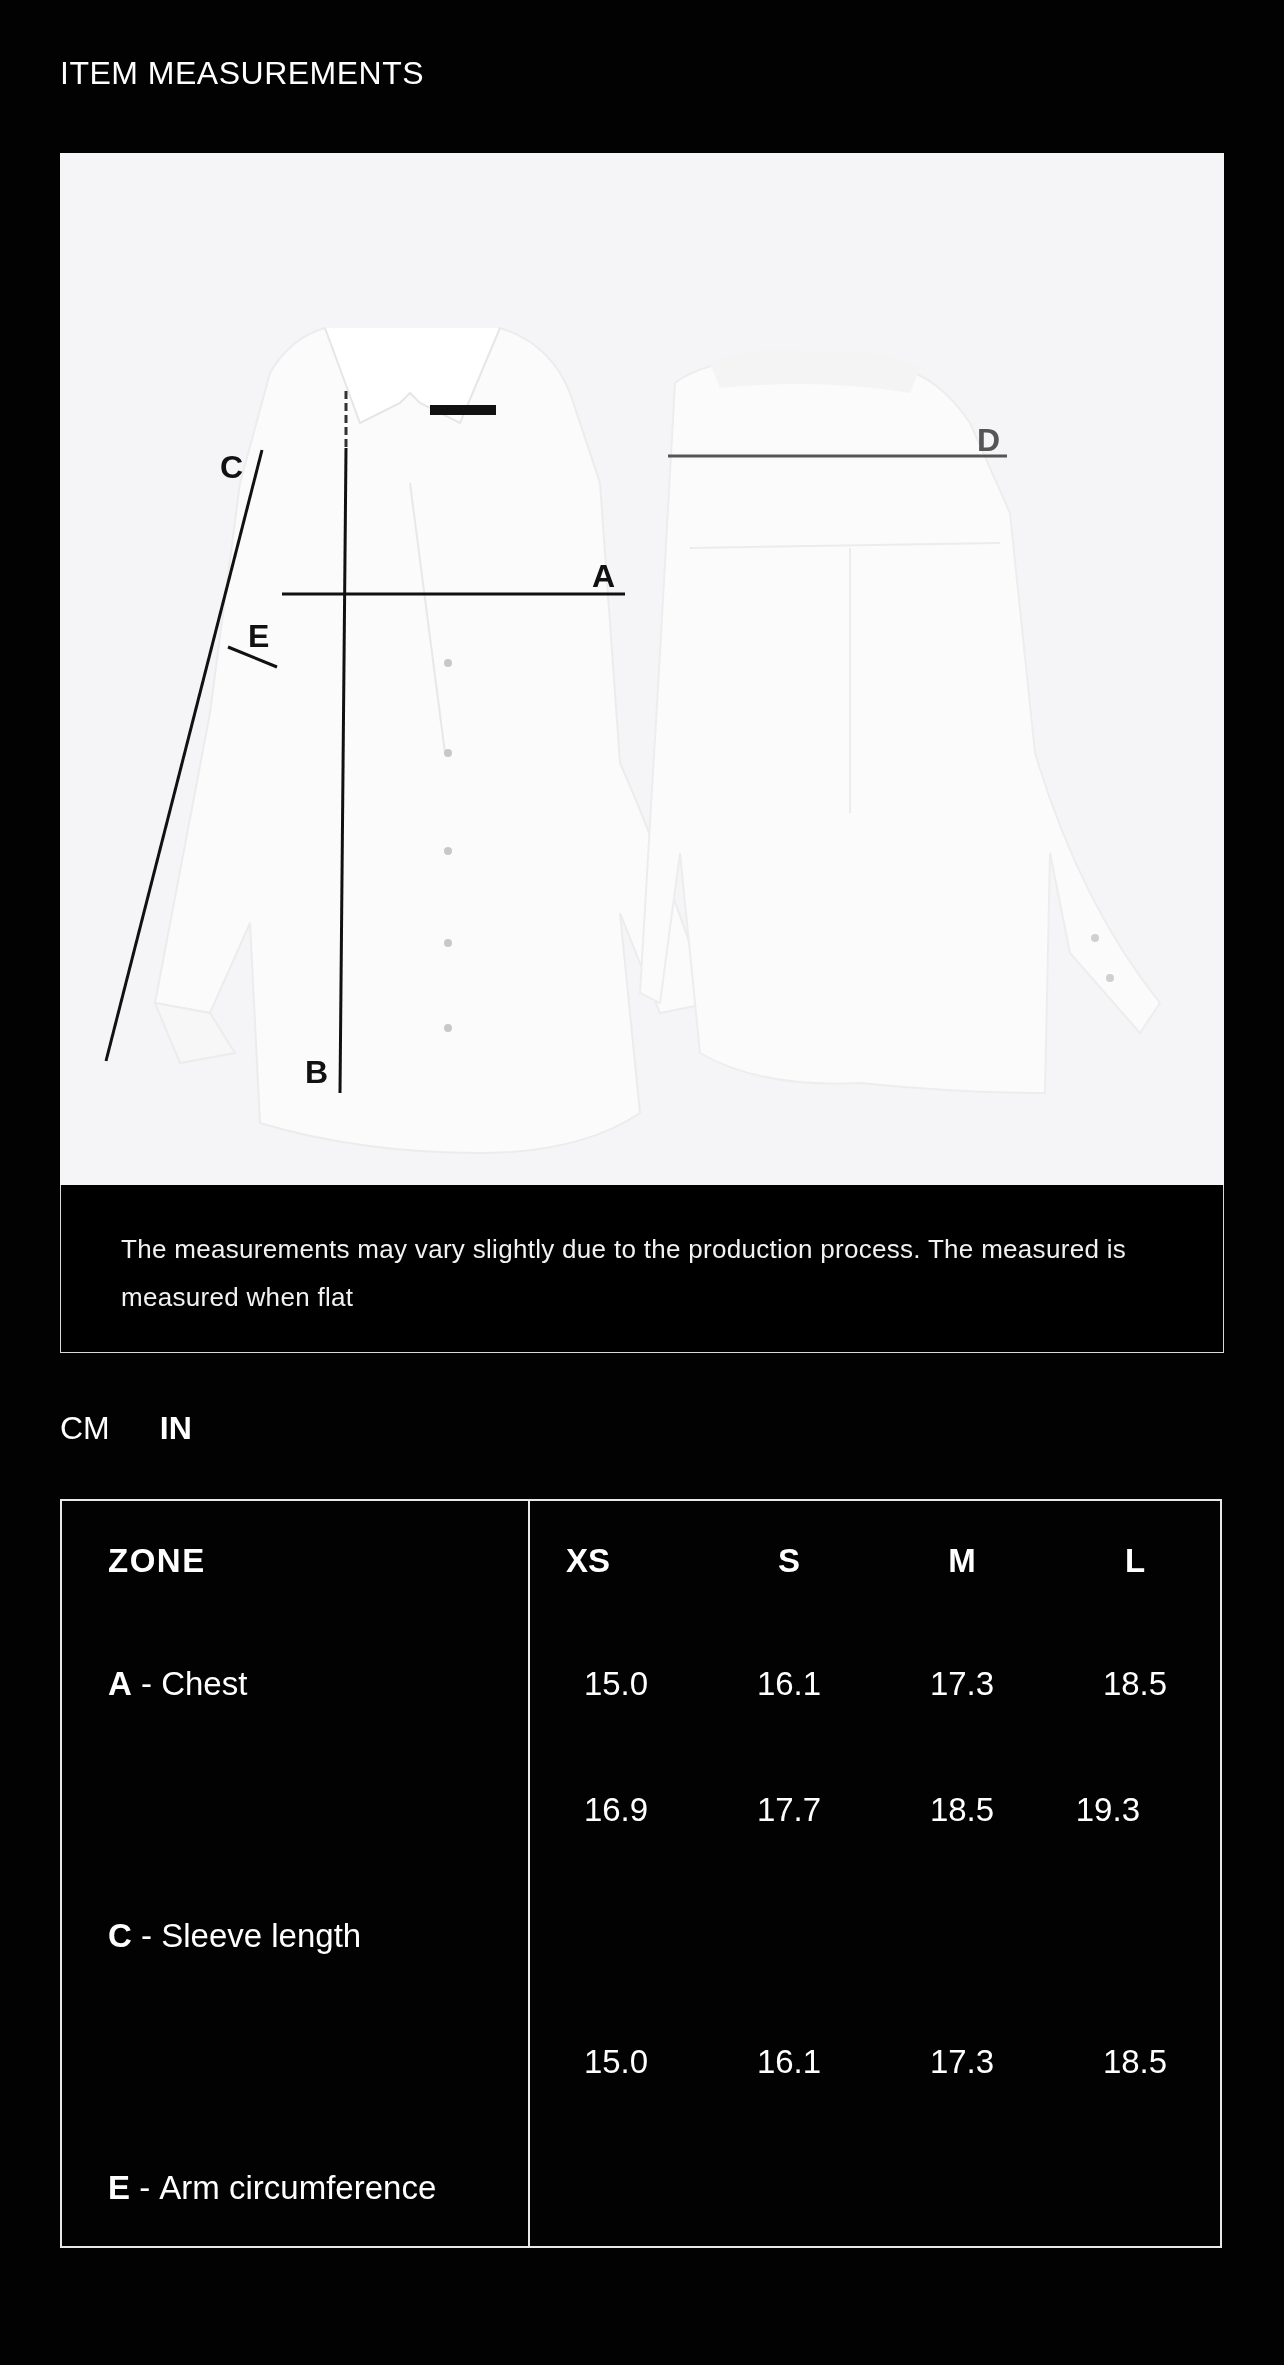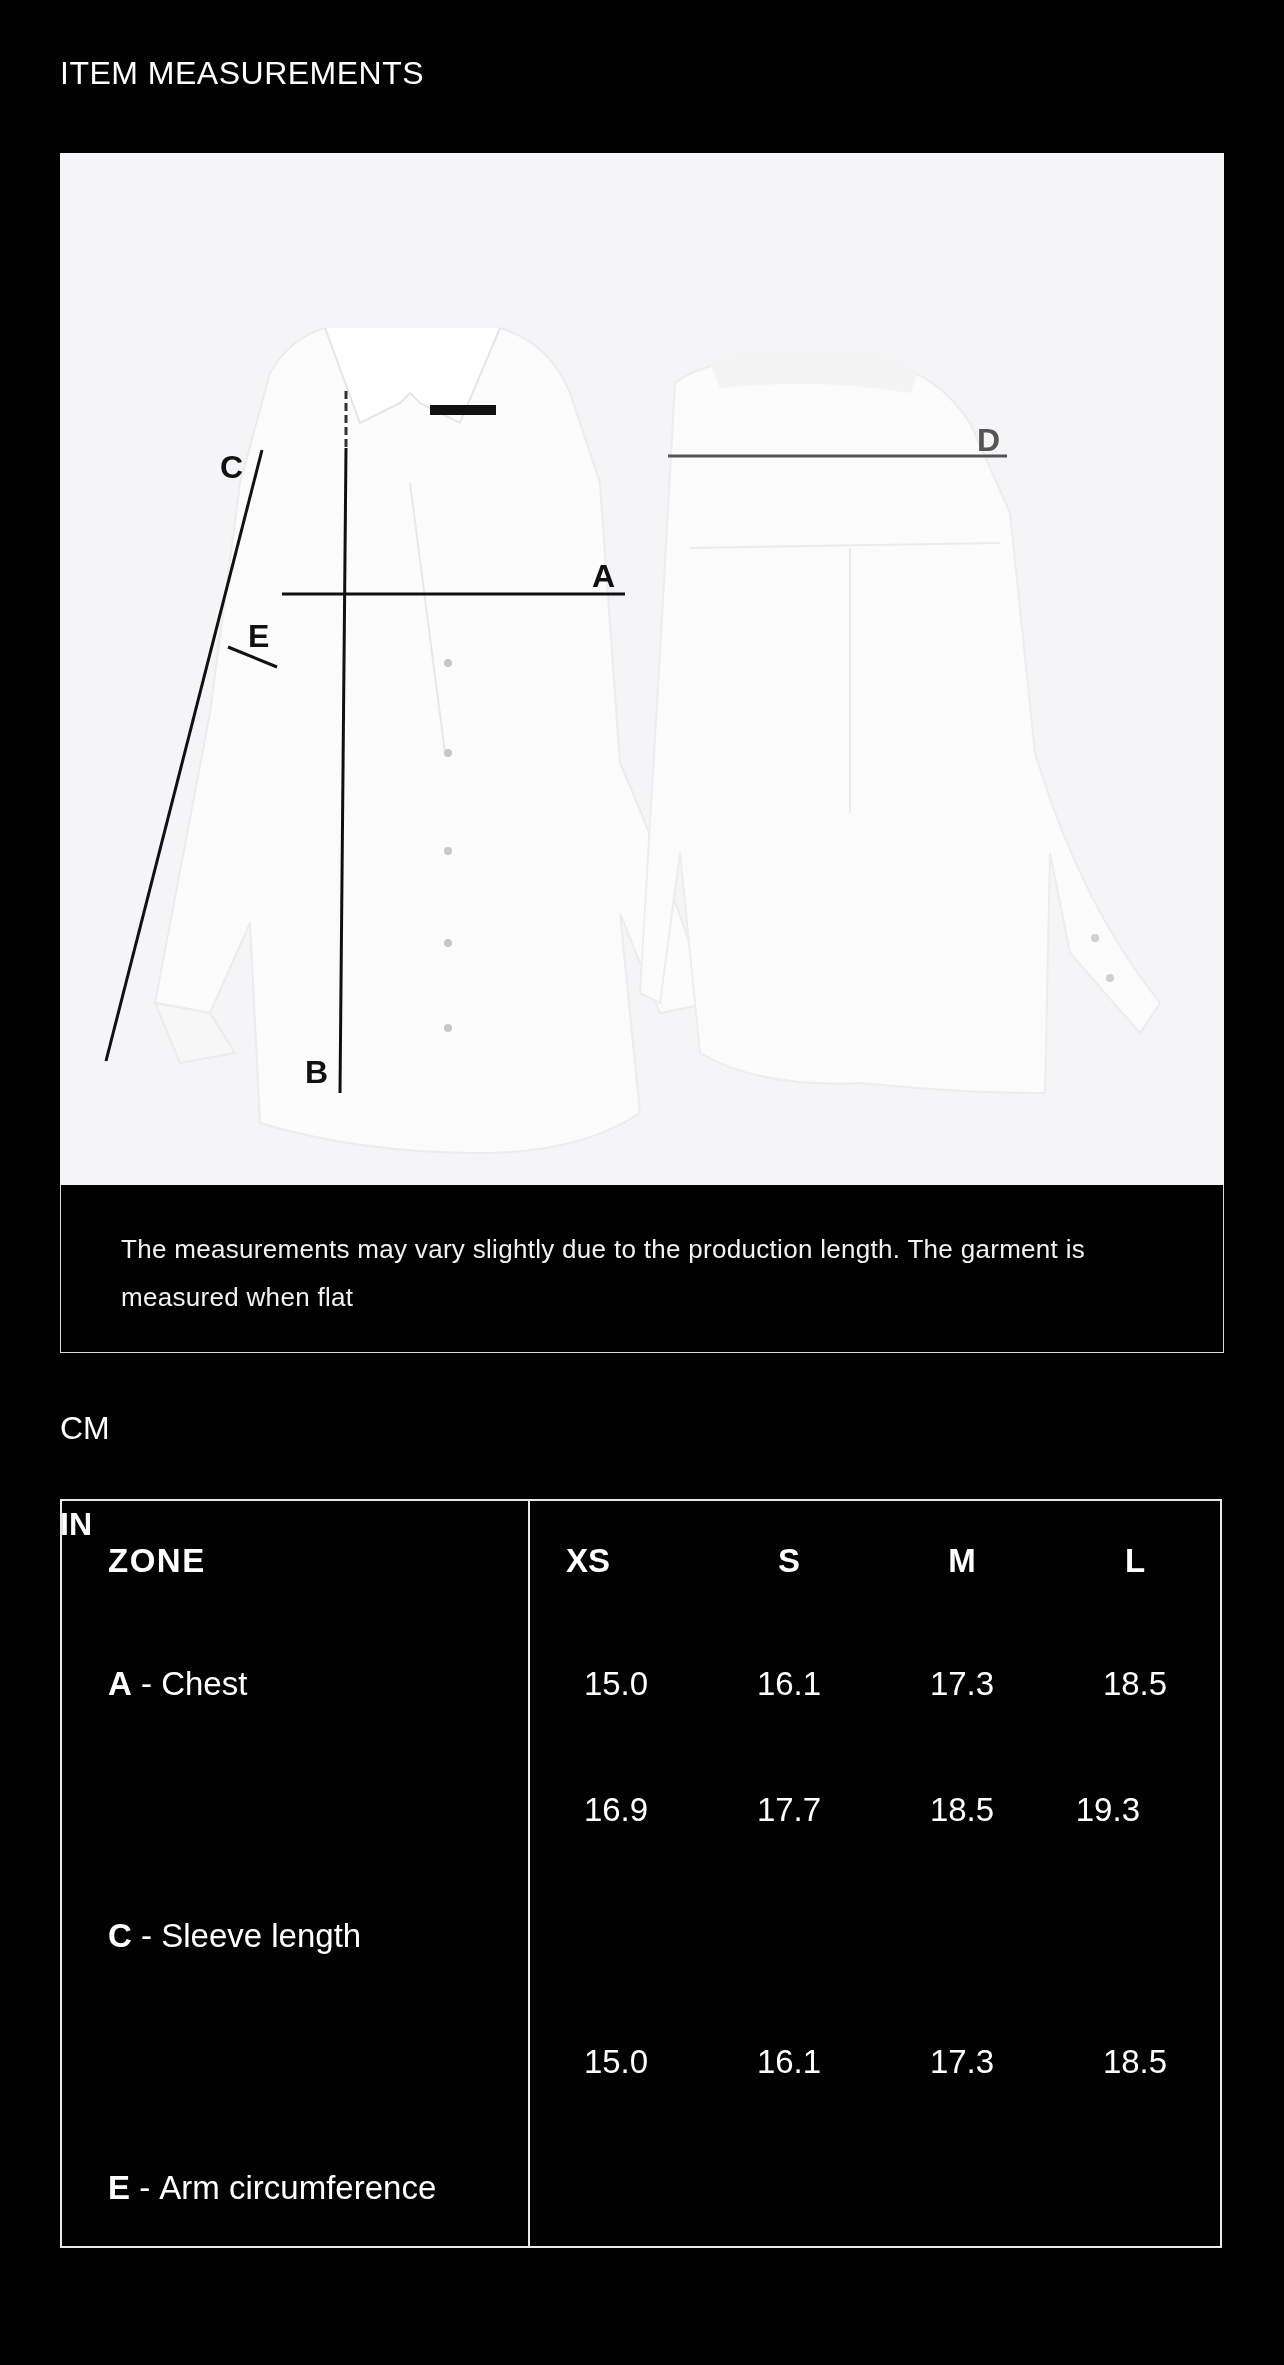--- a/index.html
+++ b/index.html
@@ -17,21 +17,21 @@
   }
   .image-box svg { position: absolute; left: 0; top: 0; }
   .note-box {
     position: absolute; left: 60px; top: 1185px; width: 1162px; height: 167px;
     border: 1px solid #d9d9d9; border-top: none; background: #000;
   }
   .note-text {
     position: absolute; left: 60px; top: 40px; width: 1040px; font-size: 26px;
     line-height: 48px; color: #f2f2f2; letter-spacing: 0.3px;
   }
-  .units { position: absolute; left: 60px; top: 1405px; height: 46px; display: flex; gap: 50px; flex-direction: column; }
+  .units { position: absolute; left: 60px; top: 1405px; height: 46px; display: flex; gap: 50px; }
   .unit { font-size: 32px; line-height: 46px; color: #fff; cursor: pointer; }
   .unit.inactive { font-weight: 300; }
   .unit.active { font-weight: 700; }
   .table {
     position: absolute; left: 60px; top: 1499px; width: 1162px; height: 749px;
     border: 2px solid #e8e8e8; box-sizing: border-box;
   }
   .table .divider { position: absolute; left: 466px; top: 0; bottom: 0; width: 2px; background: #e8e8e8; }
   .row { position: absolute; left: 0; right: 0; height: 60px; }
   .zone-cell {
@@ -85,21 +85,21 @@
 
     <text x="160" y="325" font-family="Liberation Sans, sans-serif" font-weight="700" font-size="32" fill="#111">C</text>
     <text x="532" y="434" font-family="Liberation Sans, sans-serif" font-weight="700" font-size="32" fill="#111">A</text>
     <text x="188" y="494" font-family="Liberation Sans, sans-serif" font-weight="700" font-size="32" fill="#111">E</text>
     <text x="245" y="930" font-family="Liberation Sans, sans-serif" font-weight="700" font-size="32" fill="#111">B</text>
     <text x="917" y="298" font-family="Liberation Sans, sans-serif" font-weight="700" font-size="32" fill="#555">D</text>
   </svg>
 </div>
 
 <div class="note-box">
-  <div class="note-text">The measurements may vary slightly due to the production length. The garment is measured when flat</div>
+  <div class="note-text">The measurements may vary slightly due to the production process. The measured is measured when flat</div>
 </div>
 
 <div class="units">
   <span class="unit inactive">CM</span>
   <span class="unit active">IN</span>
 </div>
 
 <div class="table">
   <div class="divider"></div>
 

